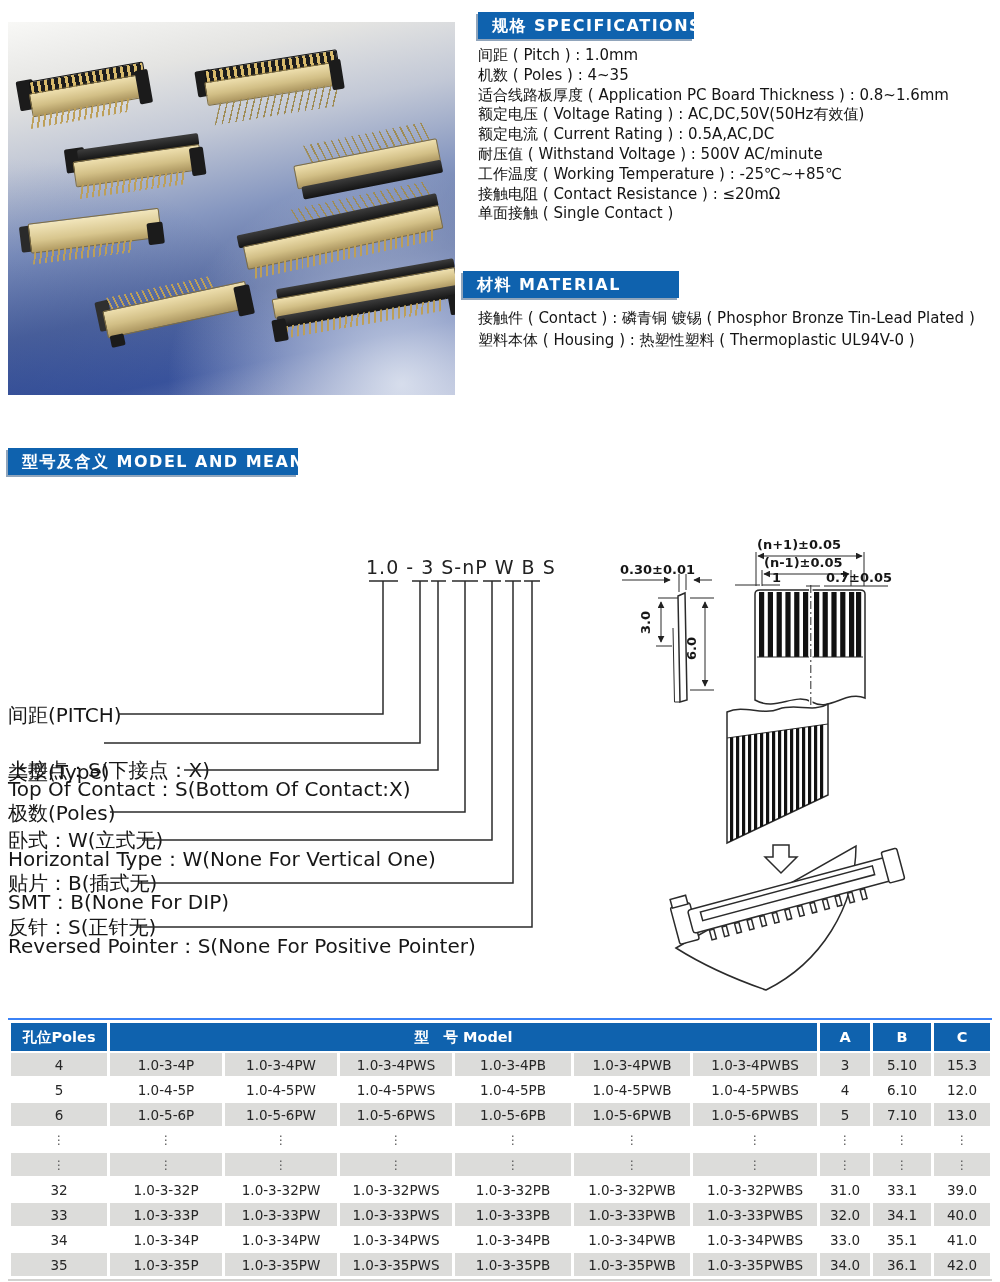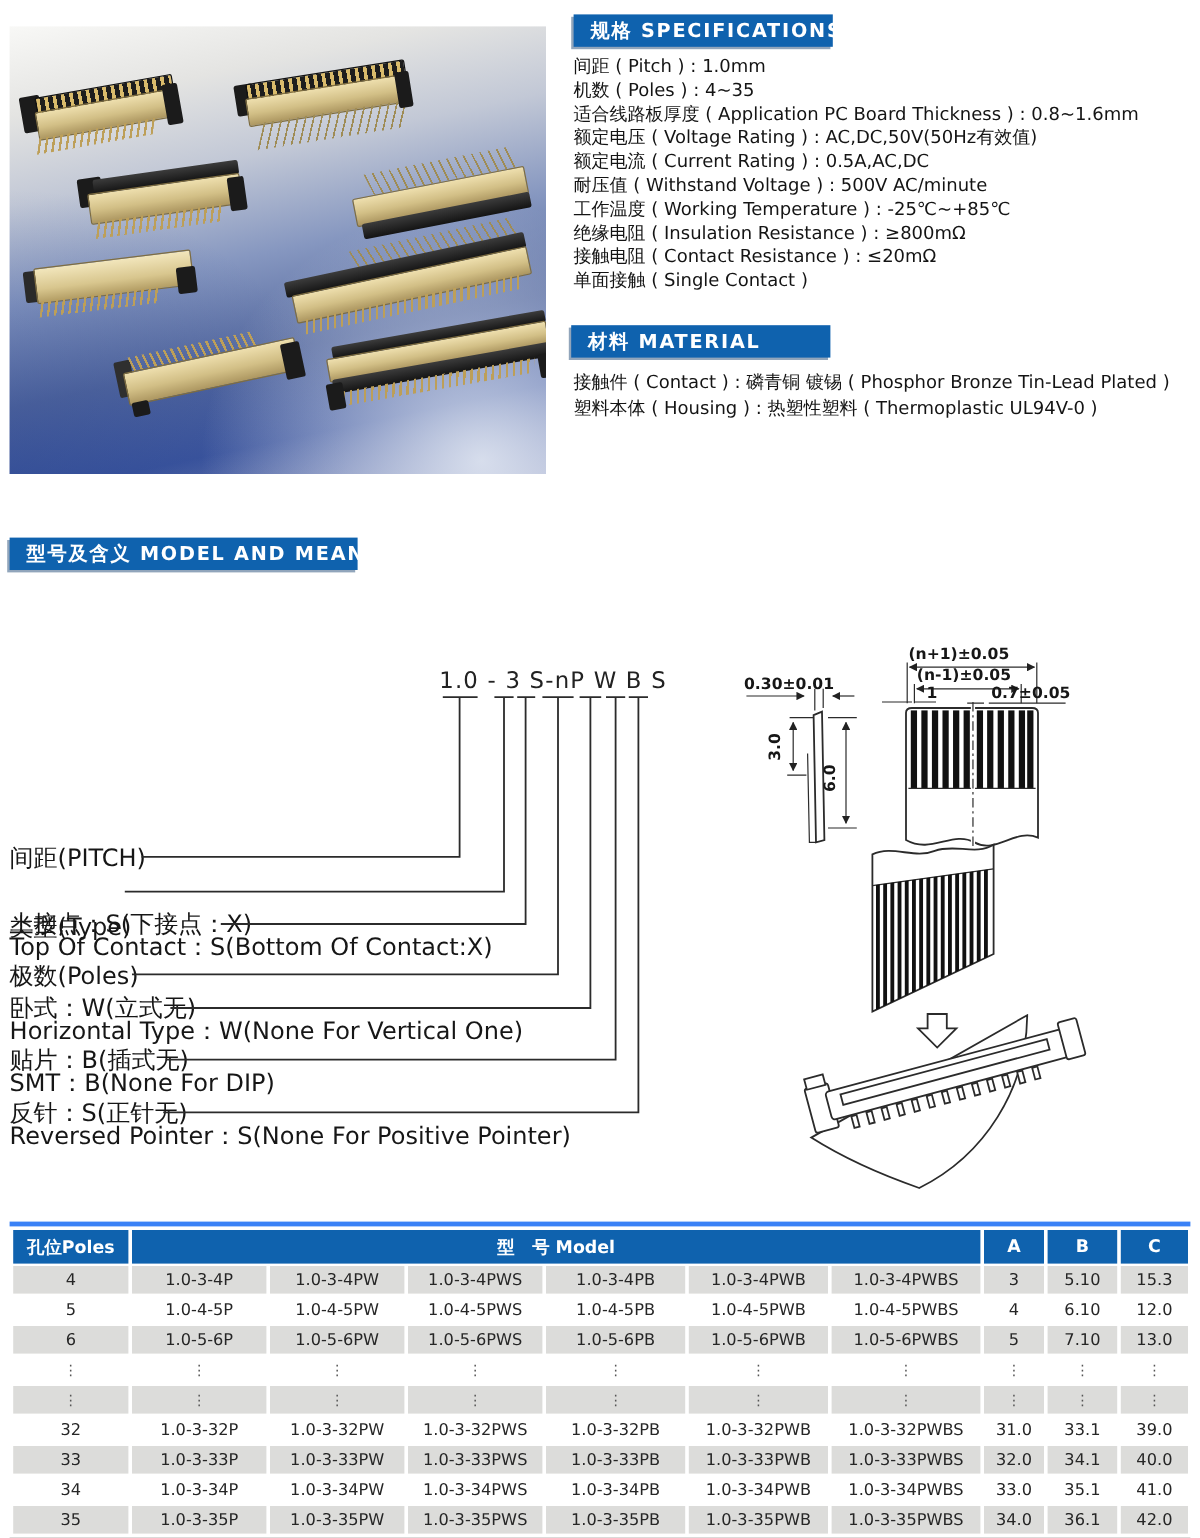--- a/index.html
+++ b/index.html
@@ -42,21 +42,21 @@
 
   
   svg.linework{position:absolute;left:0;top:0;pointer-events:none;}
   .ln{stroke:#2b2b2b;stroke-width:1.5;fill:none;}
   .thin{stroke:#2b2b2b;stroke-width:1;fill:none;}
   .wt{fill:#ffffff;stroke:#2b2b2b;stroke-width:1.5;}
   .dimtxt{font-family:"DejaVu Sans","Liberation Sans",sans-serif;font-size:13px;font-weight:bold;fill:#161616;}
 
   
   .tablewrap{position:absolute;left:8px;top:1018px;width:984px;
-             border-top:4px solid #3b82f6;border-bottom:2px solid #d2d2d0;padding:1px 0;}
+             border-top:2px solid #3b82f6;border-bottom:2px solid #d2d2d0;padding:1px 0;}
   table.models{border-collapse:separate;border-spacing:3px 2px;width:984px;table-layout:fixed;
                font-size:13.5px;color:#262626;}
   table.models th{background:#0f62ae;color:#fff;font-weight:bold;font-size:14.5px;height:26px;
                   text-align:center;font-weight:600;}
   table.models td{text-align:center;height:21px;padding:1px 0;}
   tr.g td{background:#dcdcda;}
   tr.w td{background:#ffffff;}
   td.dots{font-size:12px;color:#555;height:17px;}
 </style>
 </head>
@@ -123,26 +123,25 @@
   <div class="bluebar" style="left:478px;top:12px;width:216px;">规格 SPECIFICATIONS</div>
 
   <div class="speclist">
     <div>间距 ( Pitch ) : 1.0mm</div>
     <div>机数 ( Poles ) : 4~35</div>
     <div>适合线路板厚度 ( Application PC Board Thickness ) : 0.8~1.6mm</div>
     <div>额定电压 ( Voltage Rating ) : AC,DC,50V(50Hz有效值)</div>
     <div>额定电流 ( Current Rating ) : 0.5A,AC,DC</div>
     <div>耐压值 ( Withstand Voltage ) : 500V AC/minute</div>
     <div>工作温度 ( Working Temperature ) : -25℃~+85℃</div>
-    <div>绝缘电阻 ( Insulation Resistance ) : ≥800mΩ</div>
     <div>接触电阻 ( Contact Resistance ) : ≤20mΩ</div>
     <div>单面接触 ( Single Contact )</div>
   </div>
 
-  <div class="bluebar" style="left:476px;top:271px;width:216px;">材料 MATERIAL</div>
+  <div class="bluebar" style="left:463px;top:271px;width:216px;">材料 MATERIAL</div>
 
   <div class="matlist">
     <div>接触件 ( Contact ) :  磷青铜  镀锡 ( Phosphor Bronze Tin-Lead Plated )</div>
     <div>塑料本体 ( Housing ) :  热塑性塑料 ( Thermoplastic UL94V-0 )</div>
   </div>
 
   <div class="bluebar" style="left:8px;top:448px;width:290px;">型号及含义  MODEL AND MEANING</div>
 
 
   <div class="modelcode">1.0 - 3 S-nP W B S</div>

